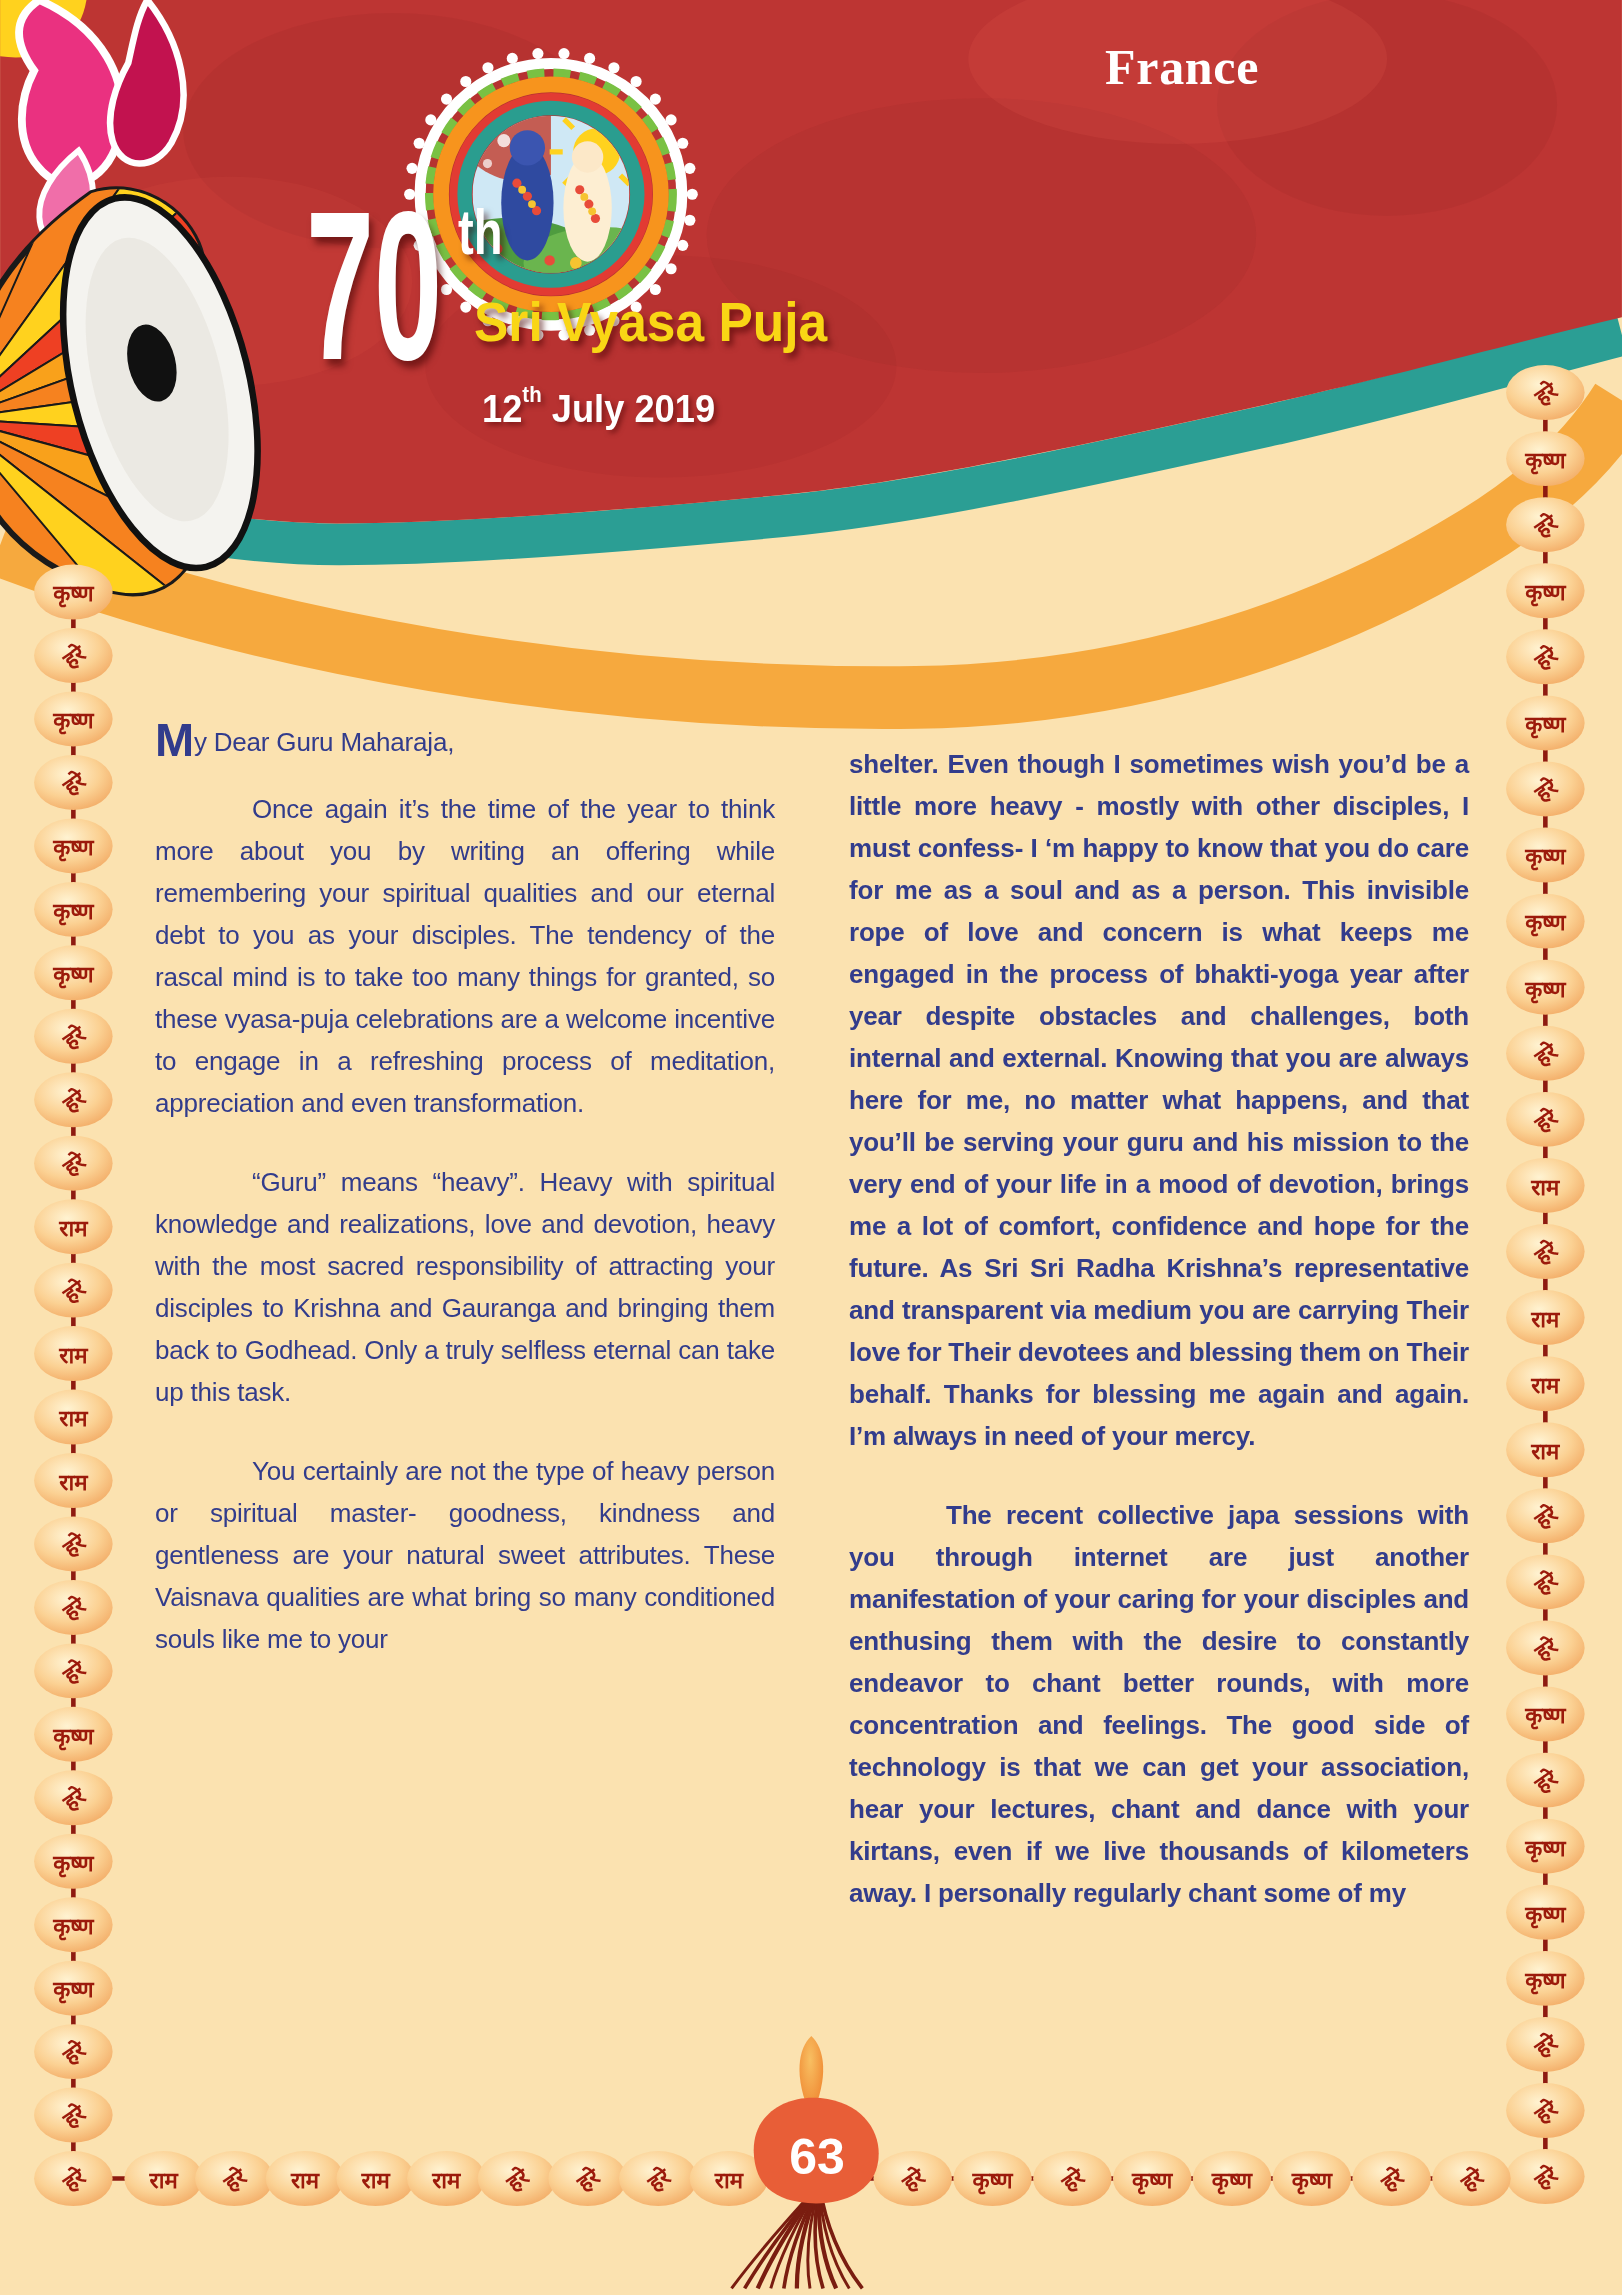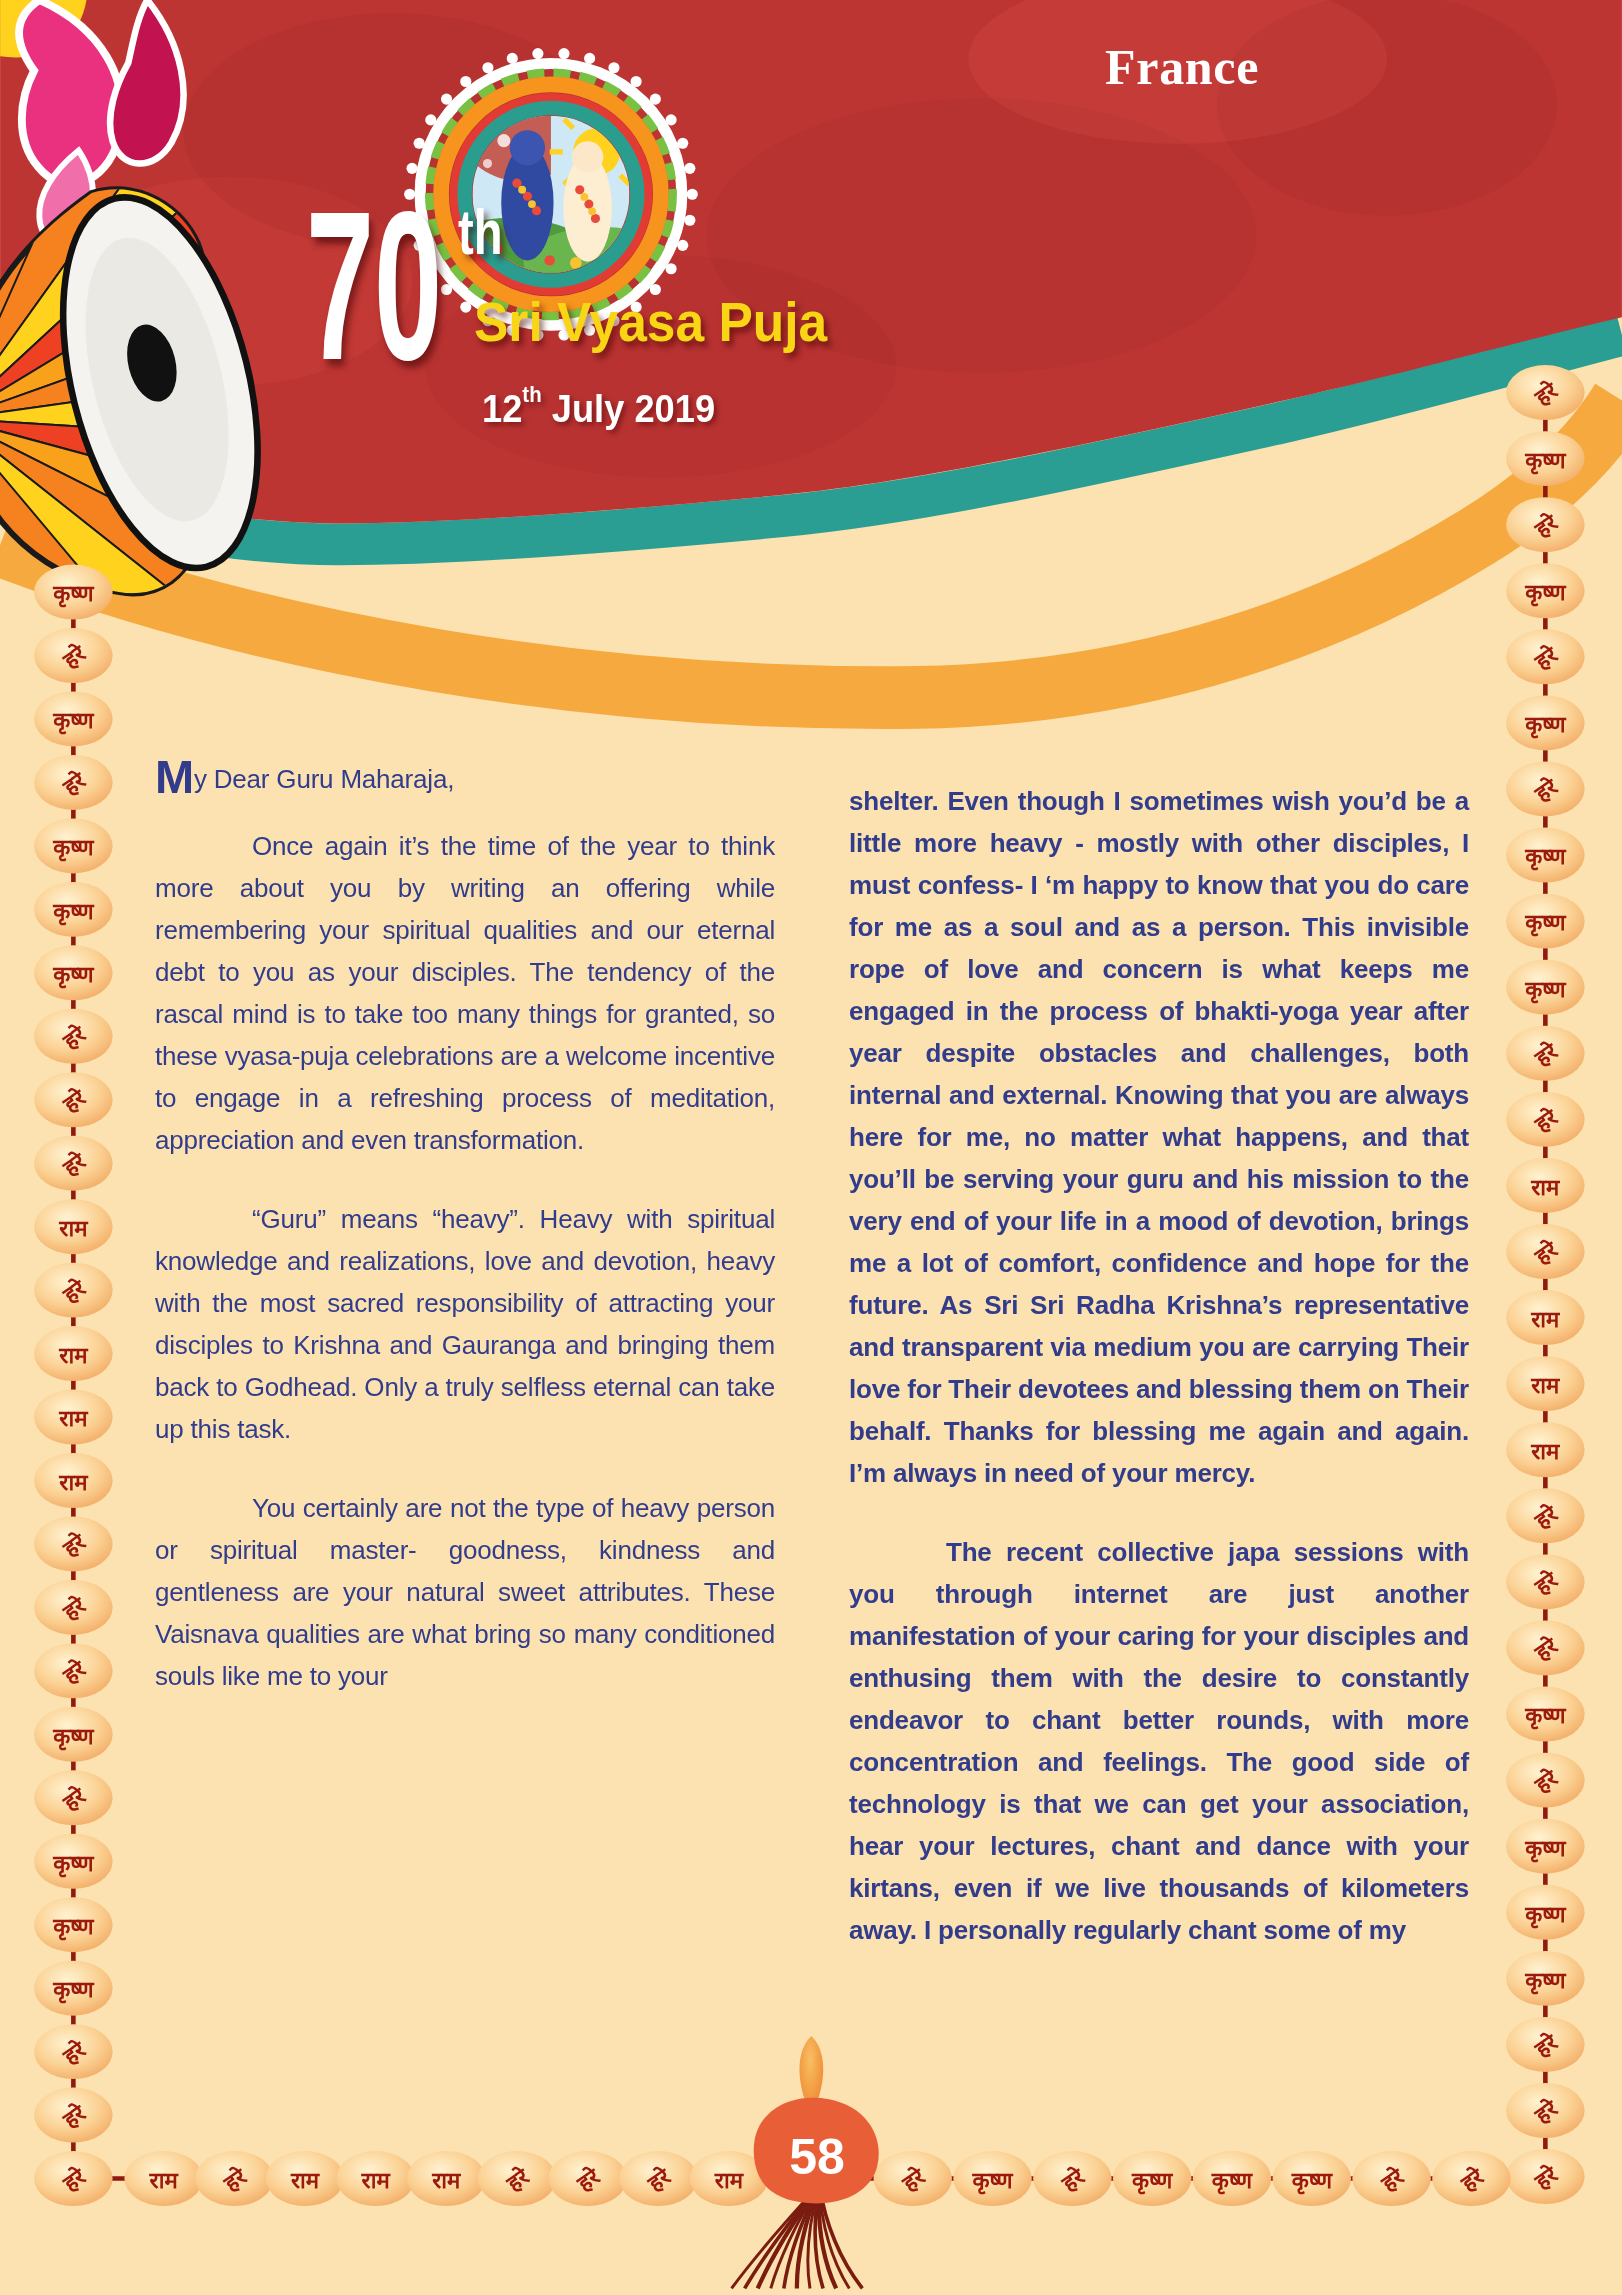--- a/index.html
+++ b/index.html
@@ -14,21 +14,21 @@
   .num70-sup{left:458px;top:196px;font-size:63px;font-weight:700;color:#ffffff;
          transform:scaleX(.75);transform-origin:left top;text-shadow:5.2px 5.2px 7.9px rgba(60,0,0,.55);}
   .title-yellow{left:474px;top:289px;font-size:56px;font-weight:700;color:#f9d615;
          transform:scaleX(.92);transform-origin:left top;white-space:nowrap;text-shadow:3.9px 4.6px 6.5px rgba(70,0,0,.6);}
   .date-line{left:482px;top:382px;font-size:39px;font-weight:700;color:#ffffff;
          transform:scaleX(.93);transform-origin:left top;white-space:nowrap;text-shadow:3.3px 3.9px 5.9px rgba(70,0,0,.5);}
   .date-line sup{font-size:22px;vertical-align:19.6px;}
   
   .col{color:#323c8c;}
   .col p{font-size:26px;line-height:42px;text-align:justify;margin:0 0 37px 0;text-indent:97px;letter-spacing:-0.2px;}
-  .col p.no-indent{text-indent:0;margin-top:37px;}
+  .col p.no-indent{text-indent:0;}
   .col-left{left:155px;top:721px;width:620px;}
   .col-right{left:849px;top:743px;width:620px;font-weight:bold;}
   .salutation{margin-bottom:25px !important;}
   .dropcap{font-size:47px;font-weight:700;line-height:0;vertical-align:-5.2px;}
   
   .pageno{left:754px;top:2128px;width:126px;text-align:center;font-size:50px;font-weight:700;color:#ffffff;z-index:3;}
 </style>
 </head>
 <body>
 
@@ -378,16 +378,16 @@
   <p>Once again it’s the time of the year to think more about you by writing an offering while remembering your spiritual qualities and our eternal debt to you as your disciples. The tendency of the rascal mind is to take too many things for granted, so these vyasa-puja celebrations are a welcome incentive to engage in a refreshing process of meditation, appreciation and even transformation.</p>
   <p>“Guru” means “heavy”.  Heavy with spiritual knowledge and realizations, love and devotion, heavy with the most sacred responsibility of attracting your disciples to Krishna and Gauranga and bringing them back to Godhead. Only a truly selfless eternal can take up this task.</p>
   <p>You certainly are not the type of heavy person or spiritual master- goodness, kindness and gentleness are your natural sweet attributes.  These Vaisnava qualities are what bring so many conditioned souls like me to your</p>
 </div>
 
 <div class="overlay col col-right">
   <p class="no-indent">shelter. Even though I sometimes wish you’d be a little more heavy - mostly with other disciples, I must confess- I ‘m happy to know that you do care for me as a soul and as a person. This invisible rope of love and concern is what keeps me engaged in the process of bhakti-yoga year after year despite obstacles and challenges, both internal and external. Knowing that you are always here for me, no matter what happens, and that you’ll be serving your guru and his mission to the very end of your life in a mood of devotion, brings me a lot of comfort, confidence and hope for the future.  As Sri Sri Radha Krishna’s representative and transparent via medium you are carrying Their love for Their devotees and blessing them on Their behalf. Thanks for blessing me again and again. I’m always in need of your mercy.</p>
   <p>The recent collective japa sessions with you through internet are just another manifestation of your caring for your disciples and enthusing them with the desire to constantly endeavor to chant better rounds, with more concentration and feelings.  The good side of technology is that we can get your association, hear your lectures, chant and dance with your kirtans, even if we live thousands of kilometers away. I personally regularly chant some of my</p>
 </div>
 
-<div class="overlay pageno">58</div>
+<div class="overlay pageno">63</div>
 
 </div>
 
 
 </body></html>

